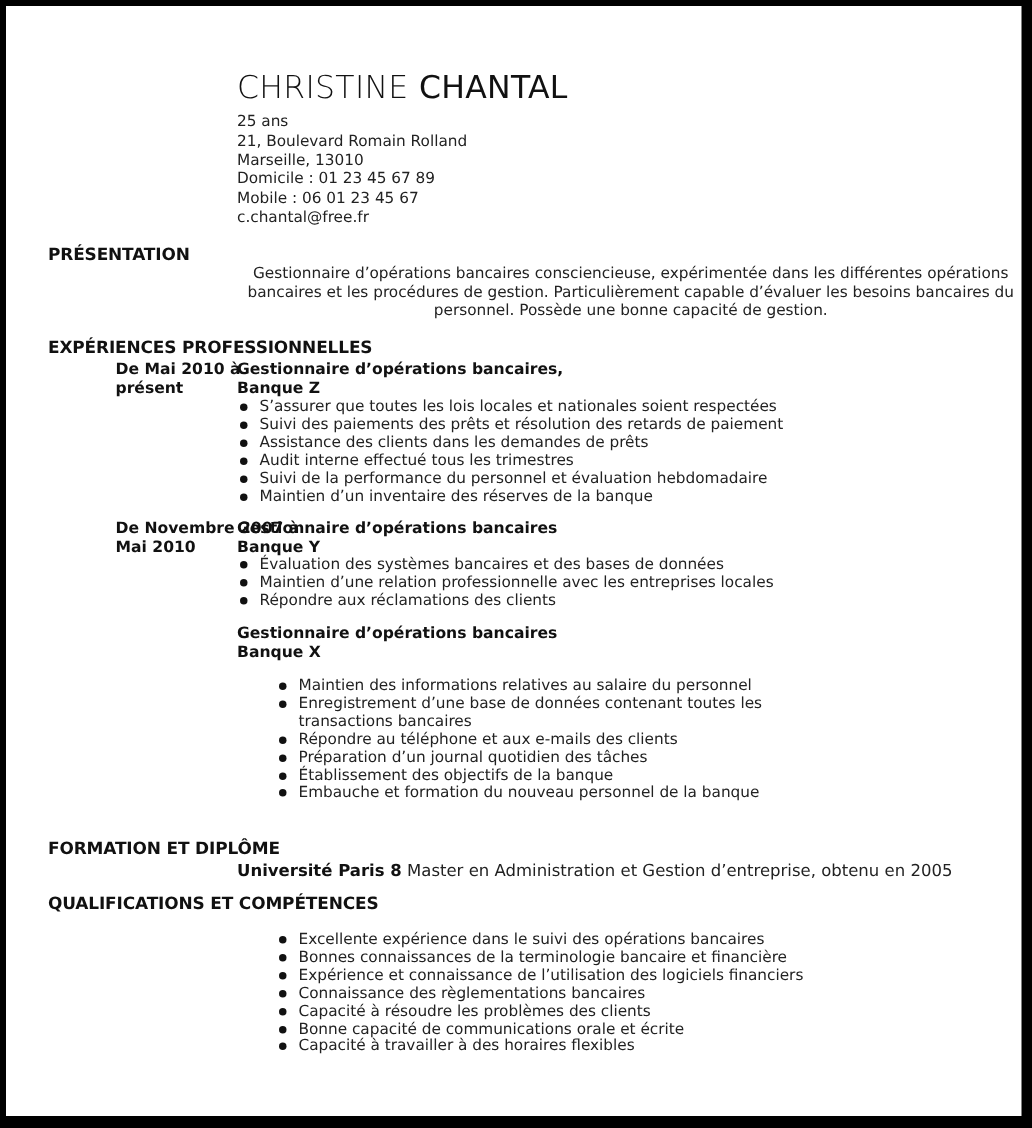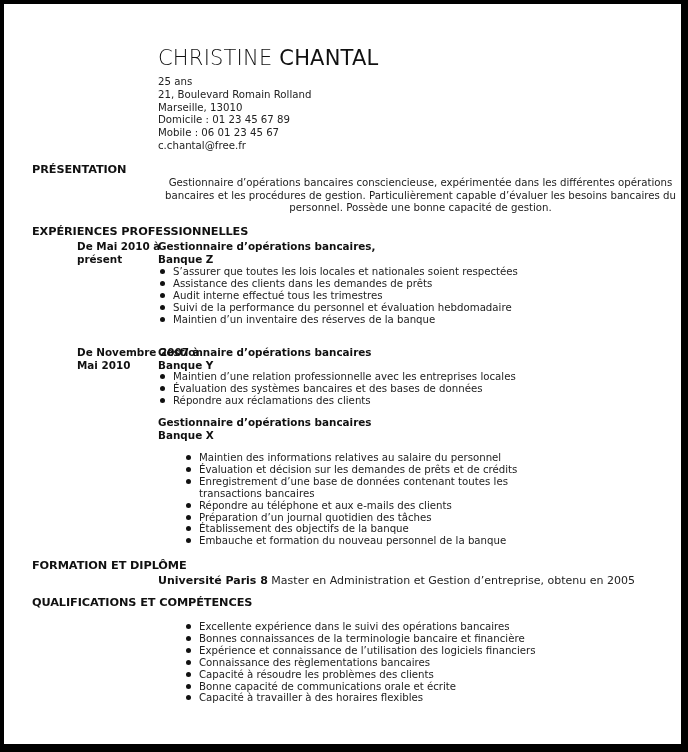--- a/index.html
+++ b/index.html
@@ -54,47 +54,47 @@
   <div class="abs date" style="top:236px">
     <div>De Mai 2010 à</div>
     <div>présent</div>
   </div>
   <div class="abs job-title" style="top:236px">
     <div>Gestionnaire d’opérations bancaires,</div>
     <div>Banque Z</div>
   </div>
   <ul class="abs bullets" style="left:154px; top:262px">
     <li>S’assurer que toutes les lois locales et nationales soient respectées</li>
+    <li>Suivi des paiements des prêts et résolution des retards de paiement</li>
     <li>Assistance des clients dans les demandes de prêts</li>
     <li>Audit interne effectué tous les trimestres</li>
     <li>Suivi de la performance du personnel et évaluation hebdomadaire</li>
     <li>Maintien d’un inventaire des réserves de la banque</li>
   </ul>
 
   <div class="abs date" style="top:342px">
     <div>De Novembre 2007 à</div>
     <div>Mai 2010</div>
   </div>
   <div class="abs job-title" style="top:342px">
     <div>Gestionnaire d’opérations bancaires</div>
     <div>Banque Y</div>
   </div>
   <ul class="abs bullets" style="left:154px; top:367px">
+    <li>Évaluation des systèmes bancaires et des bases de données</li>
     <li>Maintien d’une relation professionnelle avec les entreprises locales</li>
-    <li>Évaluation des systèmes bancaires et des bases de données</li>
     <li>Répondre aux réclamations des clients</li>
   </ul>
 
   <div class="abs job-title" style="top:412px">
     <div>Gestionnaire d’opérations bancaires</div>
     <div>Banque X</div>
   </div>
   <ul class="abs bullets" style="left:180px; top:448px">
     <li>Maintien des informations relatives au salaire du personnel</li>
-    <li>Évaluation et décision sur les demandes de prêts et de crédits</li>
     <li class="wrap">Enregistrement d’une base de données contenant toutes les transactions bancaires</li>
     <li>Répondre au téléphone et aux e-mails des clients</li>
     <li>Préparation d’un journal quotidien des tâches</li>
     <li>Établissement des objectifs de la banque</li>
     <li>Embauche et formation du nouveau personnel de la banque</li>
   </ul>
 
   <div class="abs section-title" style="top:555px">FORMATION ET DIPLÔME</div>
   <div class="abs edu" style="top:570px">
     <b>Université Paris 8</b><span> Master en Administration et Gestion d’entreprise, obtenu en 2005</span>

